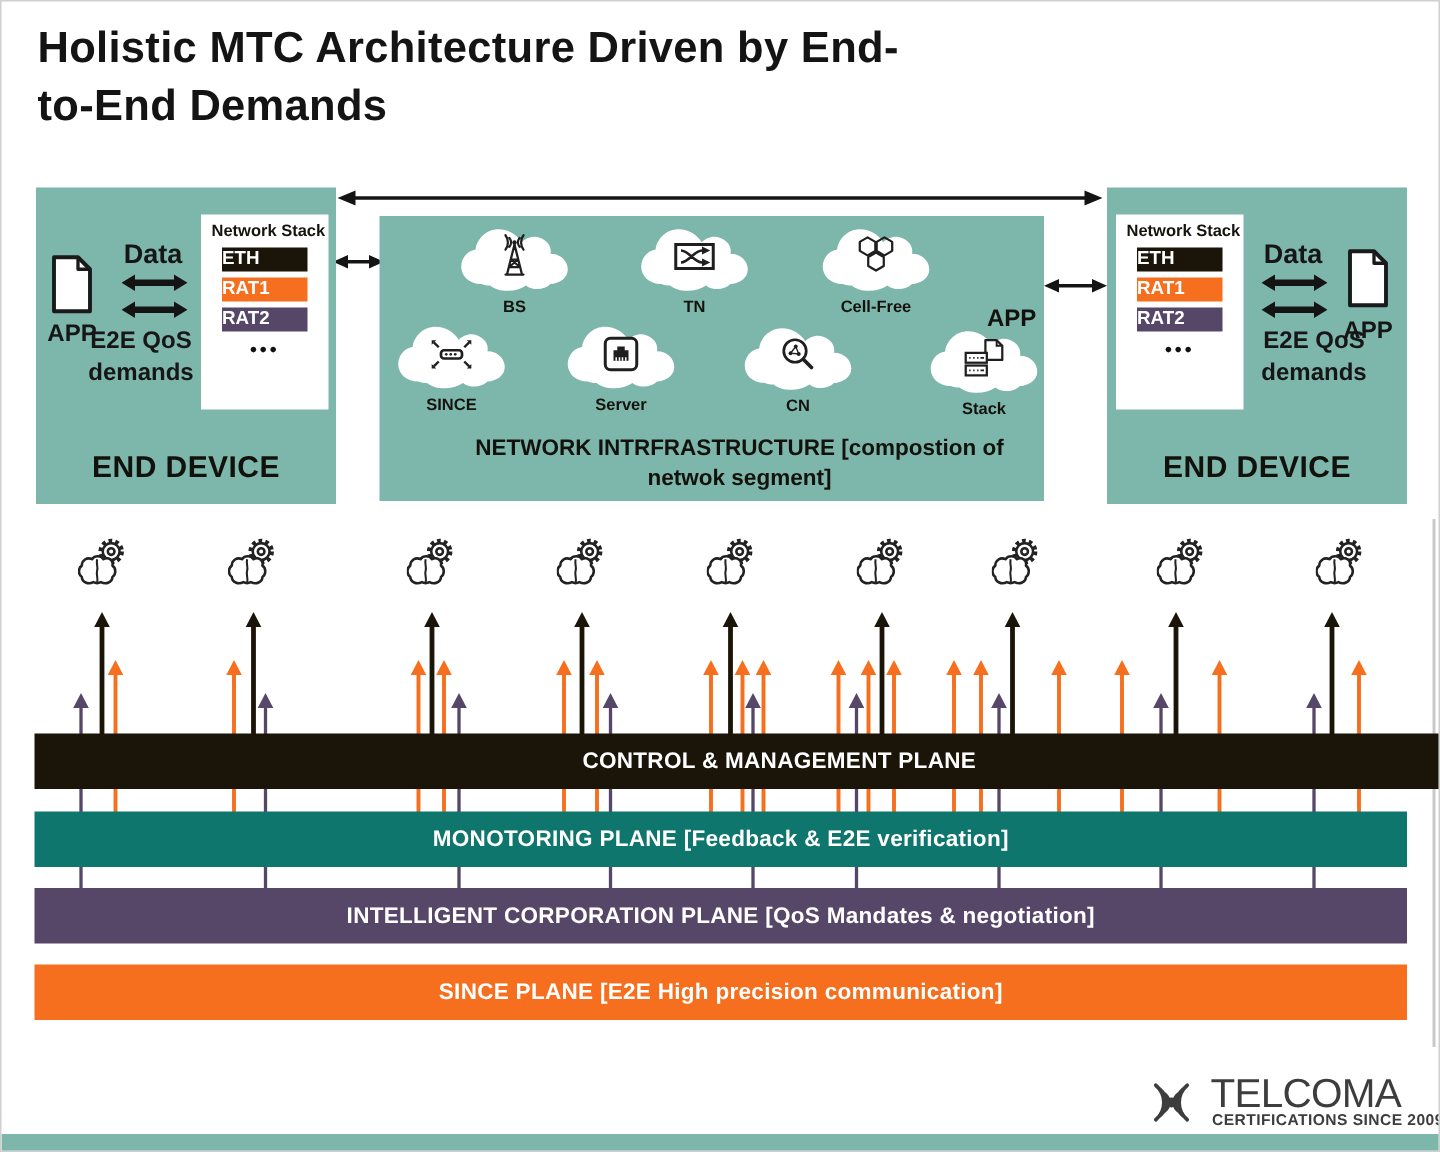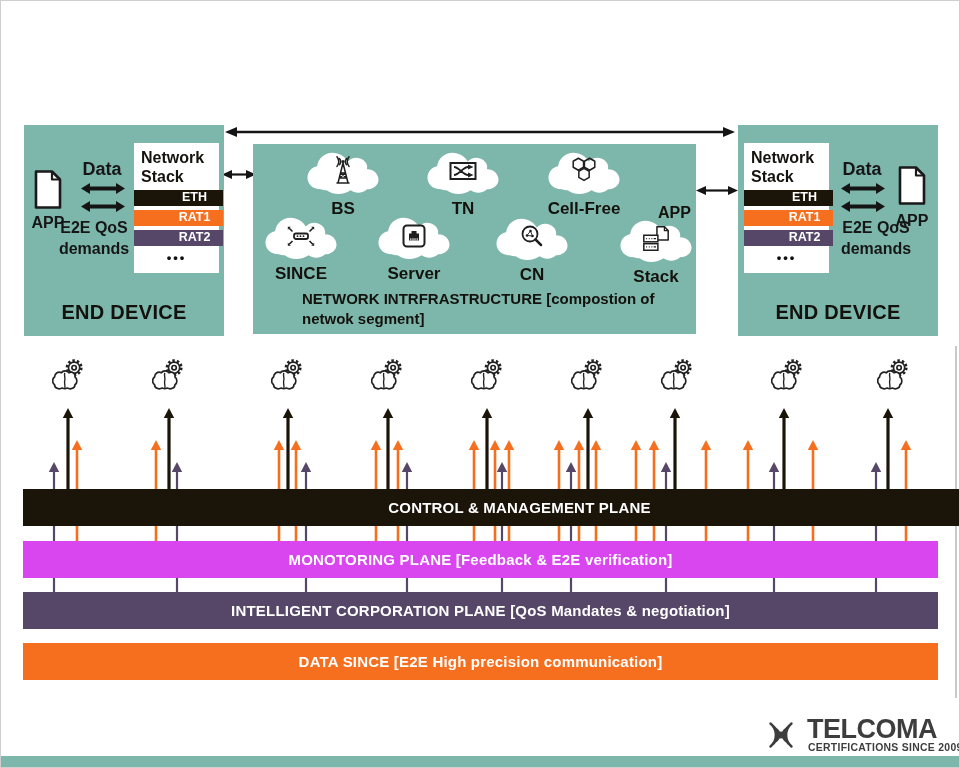--- a/index.html
+++ b/index.html
@@ -6,40 +6,40 @@
   .page{position:relative;width:960px;height:768px;background:#ffffff;border:1px solid #cfcfcf;
         box-sizing:border-box;font-family:"Liberation Sans",sans-serif;overflow:hidden;}
   .abs{position:absolute;}
   .title{position:absolute;left:24px;top:12px;width:580px;font-size:29px;font-weight:700;
          color:#141414;line-height:1.33;letter-spacing:.2px;}
   .tealbox{position:absolute;background:#7db6ab;}
   .device-label{position:absolute;left:0;right:0;top:176px;text-align:center;font-weight:700;
                 font-size:20px;color:#13110c;letter-spacing:.3px;}
   .small-label{font-weight:600;font-size:16px;color:#161616;text-align:center;line-height:1.3;}
   .stack{position:absolute;width:85px;height:130px;background:#fff;top:18px;}
-  .stack-title{font-size:16px;font-weight:600;color:#15130e;padding:5px 0 4px 7px;line-height:1.2;}
+  .stack-title{font-size:11px;font-weight:600;color:#15130e;padding:5px 0 4px 7px;line-height:1.2;}
   .layer{width:57px;height:15.5px;margin:0 auto 4.5px;color:#fff;font-size:12.5px;font-weight:700;
-         text-align:center;line-height:15.5px;padding-left:32px;}
+         line-height:15.5px;}
   .dots{text-align:center;font-weight:800;font-size:13px;letter-spacing:2px;color:#111;}
   .cloud-node{position:absolute;width:80px;height:48px;}
   .cloud-svg{position:absolute;left:0;top:0;width:80px;height:48px;}
   .node-icon{position:absolute;left:25px;top:7px;width:30px;height:30px;}
-  .cloud-label{position:absolute;left:-25px;right:-25px;top:50px;text-align:center;font-size:17px;
+  .cloud-label{position:absolute;left:-25px;right:-25px;top:50px;text-align:center;font-size:11px;
                font-weight:600;color:#14120d;}
   .extra-label{position:absolute;left:42px;top:-13px;font-size:16px;font-weight:600;color:#14120d;}
-  .infra-label{position:absolute;right:12px;top:145px;width:382px;text-align:left;font-size:15px;
+  .infra-label{position:absolute;right:12px;top:145px;width:382px;text-align:center;font-size:15px;
                font-weight:600;color:#14120d;line-height:1.32;}
   .plane{position:absolute;left:22px;width:915px;height:37px;display:flex;align-items:center;
          justify-content:center;color:#fff;font-weight:700;font-size:15px;letter-spacing:.2px;z-index:2;}
   .gear{position:absolute;top:355px;width:34px;height:37px;z-index:1;}
   .gear svg{width:34px;height:37px;}
   #flows-svg{position:absolute;left:0;top:380px;width:960px;height:270px;z-index:1;}
   .conn{position:absolute;}
   .edge-line{position:absolute;left:954px;top:345px;width:2px;height:352px;background:#c9c9c9;}
-  .logo-name{position:absolute;left:806px;top:713px;font-size:27px;font-weight:700;color:#3d3d3d;
+  .logo-name{position:absolute;left:806px;top:713px;font-size:27px;font-weight:400;color:#3d3d3d;
              letter-spacing:-.5px;}
   .logo-tag{position:absolute;left:807px;top:741px;font-size:10.4px;font-weight:600;color:#3d3d3d;
             letter-spacing:.3px;white-space:nowrap;}
   .bottom-bar{position:absolute;left:0;top:755px;width:960px;height:13px;background:#7db6ab;}
 </style>
 </head>
 <body>
 
 <div class="page">
 
@@ -107,20 +107,21 @@
       <symbol id="sym-braingear" viewBox="0 0 40 40">
         <circle cx="26" cy="12" r="8.2" fill="none" stroke="#222" stroke-width="3.6" stroke-dasharray="2.8 2.4"></circle>
         <circle cx="26" cy="12" r="6.6" fill="#fff" stroke="#222" stroke-width="2"></circle>
         <circle cx="26" cy="12" r="2.6" fill="#fff" stroke="#222" stroke-width="2"></circle>
         <path d="M12 36 C8 38 3 36 3 32 C0 30 0 25 3 23 C3 19 7 16 11 18 C13 15 18 15 20 18 C24 16 28 19 27 23 C30 25 30 30 27 32 C27 36 22 38 18 36 C16 37 14 37 12 36 Z" fill="#fff" stroke="#222" stroke-width="2" stroke-linejoin="round"></path>
         <path d="M15 18 C14 22 16 24 15 27 C14 30 16 33 15 36" fill="none" stroke="#222" stroke-width="1.6"></path>
       </symbol>
     </defs>
   </svg>
 
+  <div class="title">Holistic MTC Architecture Driven by End-to-End Demands</div>
 
   <svg class="conn" style="left:224px;top:124px" width="510" height="14">
     <line x1="10" y1="7" x2="500" y2="7" stroke="#141414" stroke-width="2.4"></line>
     <polygon points="0,7 12,2 12,12" fill="#141414"></polygon>
     <polygon points="510,7 498,2 498,12" fill="#141414"></polygon>
   </svg>
   <svg class="conn" style="left:221px;top:167px" width="34" height="13">
     <line x1="8" y1="6.5" x2="26" y2="6.5" stroke="#141414" stroke-width="2.2"></line>
     <polygon points="0,6.5 10,2 10,11" fill="#141414"></polygon>
     <polygon points="34,6.5 24,2 24,11" fill="#141414"></polygon>
@@ -350,23 +351,23 @@
       <div class="gear" style="left: 770px;"><svg viewBox="0 0 40 40">
           <use href="#sym-braingear"></use>
         </svg></div>
       <div class="gear" style="left: 876px;"><svg viewBox="0 0 40 40">
           <use href="#sym-braingear"></use>
         </svg></div>
     </div>
 
   <div id="planes">
       <div class="plane" style="top: 488px; background: rgb(27, 20, 9); padding-left: 39px;">CONTROL &amp; MANAGEMENT PLANE</div>
-      <div class="plane" style="top: 540px; background: #d946ef;">MONOTORING PLANE [Feedback &amp; E2E verification]</div>
+      <div class="plane" style="top: 540px; background: #0f766e;">MONOTORING PLANE [Feedback &amp; E2E verification]</div>
       <div class="plane" style="top: 591px; background: rgb(86, 71, 105);">INTELLIGENT CORPORATION PLANE [QoS Mandates &amp; negotiation]</div>
-      <div class="plane" style="top: 642px; background: rgb(246, 111, 30);">DATA SINCE [E2E High precision communication]</div>
+      <div class="plane" style="top: 642px; background: rgb(246, 111, 30);">SINCE PLANE [E2E High precision communication]</div>
     </div>
 
   <div class="edge-line"></div>
 
   <svg class="conn" style="left:756px;top:713px" width="48" height="42">
     <g fill="none" stroke="#3d3d3d" stroke-width="2.4" stroke-linecap="round">
       <path d="M19.5 26.5 A7 7 0 0 0 19.5 15.5"></path>
       <path d="M16.5 29.5 A11 11 0 0 0 16.5 12.5"></path>
       <path d="M13.5 32.5 A15 15 0 0 0 13.5 9.5"></path>
       <path d="M28.5 26.5 A7 7 0 0 1 28.5 15.5"></path>

